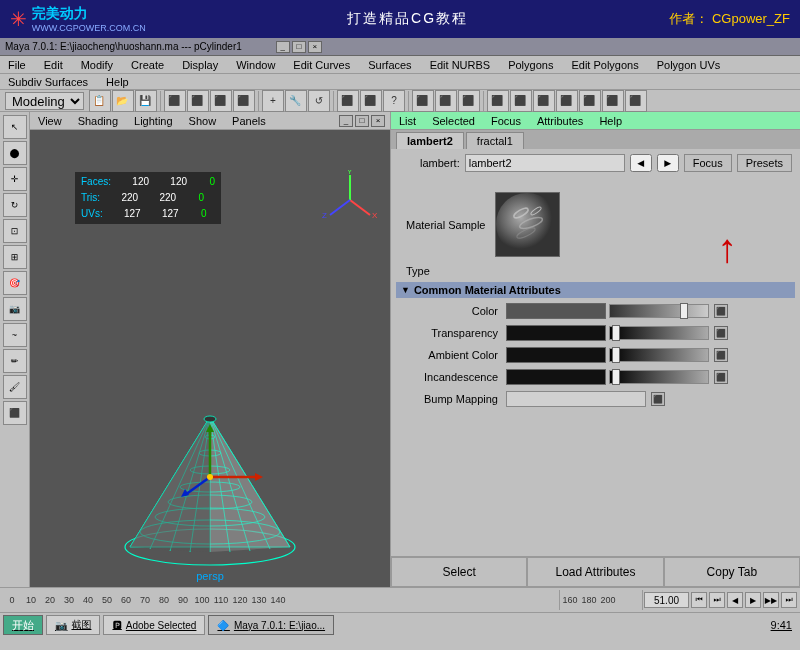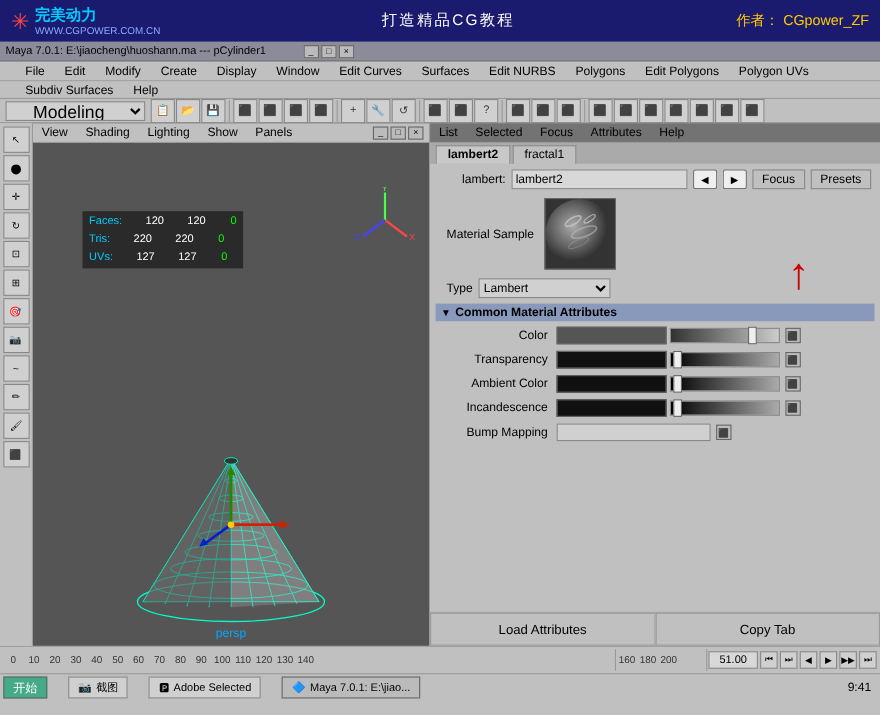--- a/index.html
+++ b/index.html
@@ -82,21 +82,21 @@
       justify-content: center;
       cursor: pointer;
     }
 
     
     .menu-bar {
       background: #c0c0c0;
       height: 18px;
       display: flex;
       align-items: center;
-      padding: 0 20px;
+      padding: 0 5px;
       gap: 12px;
       border-bottom: 1px solid #999;
       font-size: 11px;
     }
     .menu-item {
       cursor: pointer;
       padding: 1px 3px;
     }
 
     
@@ -104,24 +104,24 @@
       background: #c0c0c0;
       height: 22px;
       display: flex;
       align-items: center;
       padding: 0 5px;
       gap: 5px;
       border-bottom: 1px solid #999;
     }
     .mode-select {
       height: 18px;
-      font-size: 16px;
+      font-size: 13px;
       background: #d0d0d0;
       border: 1px solid #888;
-      padding: 0 20px;
+      padding: 0 2px;
     }
     .toolbar-btn {
       width: 22px;
       height: 22px;
       background: #d0d0d0;
       border: 1px solid #888;
       display: flex;
       align-items: center;
       justify-content: center;
       cursor: pointer;
@@ -232,21 +232,21 @@
 
     
     .right-panel {
       width: 410px;
       background: #c0c0c0;
       border-left: 1px solid #999;
       display: flex;
       flex-direction: column;
     }
     .right-panel-menubar {
-      background: #737373;
+      background: #86efac;
       height: 18px;
       display: flex;
       align-items: center;
       padding: 0 5px;
       gap: 10px;
       font-size: 11px;
       border-bottom: 1px solid #999;
     }
     .right-panel-tabs {
       display: flex;
@@ -270,21 +270,21 @@
     .attr-body {
       flex: 1;
       overflow-y: auto;
       padding: 5px;
       background: #c0c0c0;
     }
     .attr-name-row {
       display: flex;
       align-items: center;
       gap: 5px;
-      margin-bottom: 8px;
+      margin-bottom: 20px;
       padding-left: 24px;
     }
     .attr-name-input {
       width: 160px;
       height: 18px;
       background: #d8d8d8;
       border: 1px solid #888;
       font-size: 11px;
       padding: 0 3px;
     }
@@ -483,21 +483,22 @@
     }
 
     
     .status-bar {
       height: 25px;
       background: #c0c0c0;
       border-top: 1px solid #999;
       display: flex;
       align-items: center;
       padding: 12px 3px;
-      gap: 19px;
+      gap: 3px;
+      text-decoration: underline;
     }
     .start-btn {
       height: 20px;
       padding: 0 8px;
       background: #4a8;
       border: 1px solid #666;
       cursor: pointer;
       font-size: 11px;
       color: white;
     }
@@ -643,21 +644,21 @@
 
       <div style="margin-left:auto;display:flex;gap:2px;">
         <div class="tb-btn">_</div>
         <div class="tb-btn">□</div>
         <div class="tb-btn">×</div>
       </div>
     </div>
     <div class="viewport-content">
 
 
-      <div class="stats-overlay" style="top:62px;left:45px;">
+      <div class="stats-overlay" style="top:42px;left:45px;">
         <div class="stat-row">
           <span class="stat-label">Faces:</span>
           <span class="stat-val">120</span>
           <span class="stat-val2">120</span>
           <span class="stat-val3">0</span>
         </div>
         <div class="stat-row">
           <span class="stat-label">Tris:</span>
           <span class="stat-val">220</span>
           <span class="stat-val2">220</span>
@@ -770,23 +771,20 @@
             <ellipse cx="30" cy="40" rx="10" ry="3" fill="none" stroke="#999" stroke-width="1" transform="rotate(-25 30 40)" opacity="0.5"></ellipse>
             <ellipse cx="40" cy="18" rx="6" ry="2" fill="none" stroke="#ddd" stroke-width="1" transform="rotate(-35 40 18)" opacity="0.7"></ellipse>
           </svg>
         </div>
       </div>
 
       <div style="position:absolute;right:60px;top:80px;color:#cc0000;font-size:40px;font-weight:bold;transform:rotate(-90deg);">→</div>
 
       <div class="type-row">
         <span style="margin-left:10px;">Type</span>
-        <select class="type-select">
-          <option>Lambert</option>
-        </select>
       </div>
 
       <div class="section-header">
         <span class="section-arrow">▼</span>
         <span>Common Material Attributes</span>
       </div>
 
       <div class="attr-row">
         <span class="attr-row-label">Color</span>
         <div class="color-slider-row">
@@ -835,20 +833,21 @@
         <span class="attr-row-label">Bump Mapping</span>
         <div class="color-slider-row">
           <div class="bump-input"></div>
           <div class="slider-btn">⬛</div>
         </div>
       </div>
     </div>
 
 
     <div class="bottom-buttons">
+      <button class="bottom-btn">Select</button>
       <button class="bottom-btn">Load Attributes</button>
       <button class="bottom-btn">Copy Tab</button>
     </div>
   </div>
 </div>
 
 <div class="timeline-bar">
   <div class="timeline-nums">
     <span class="tnum">0</span>
     <span class="tnum">10</span>

